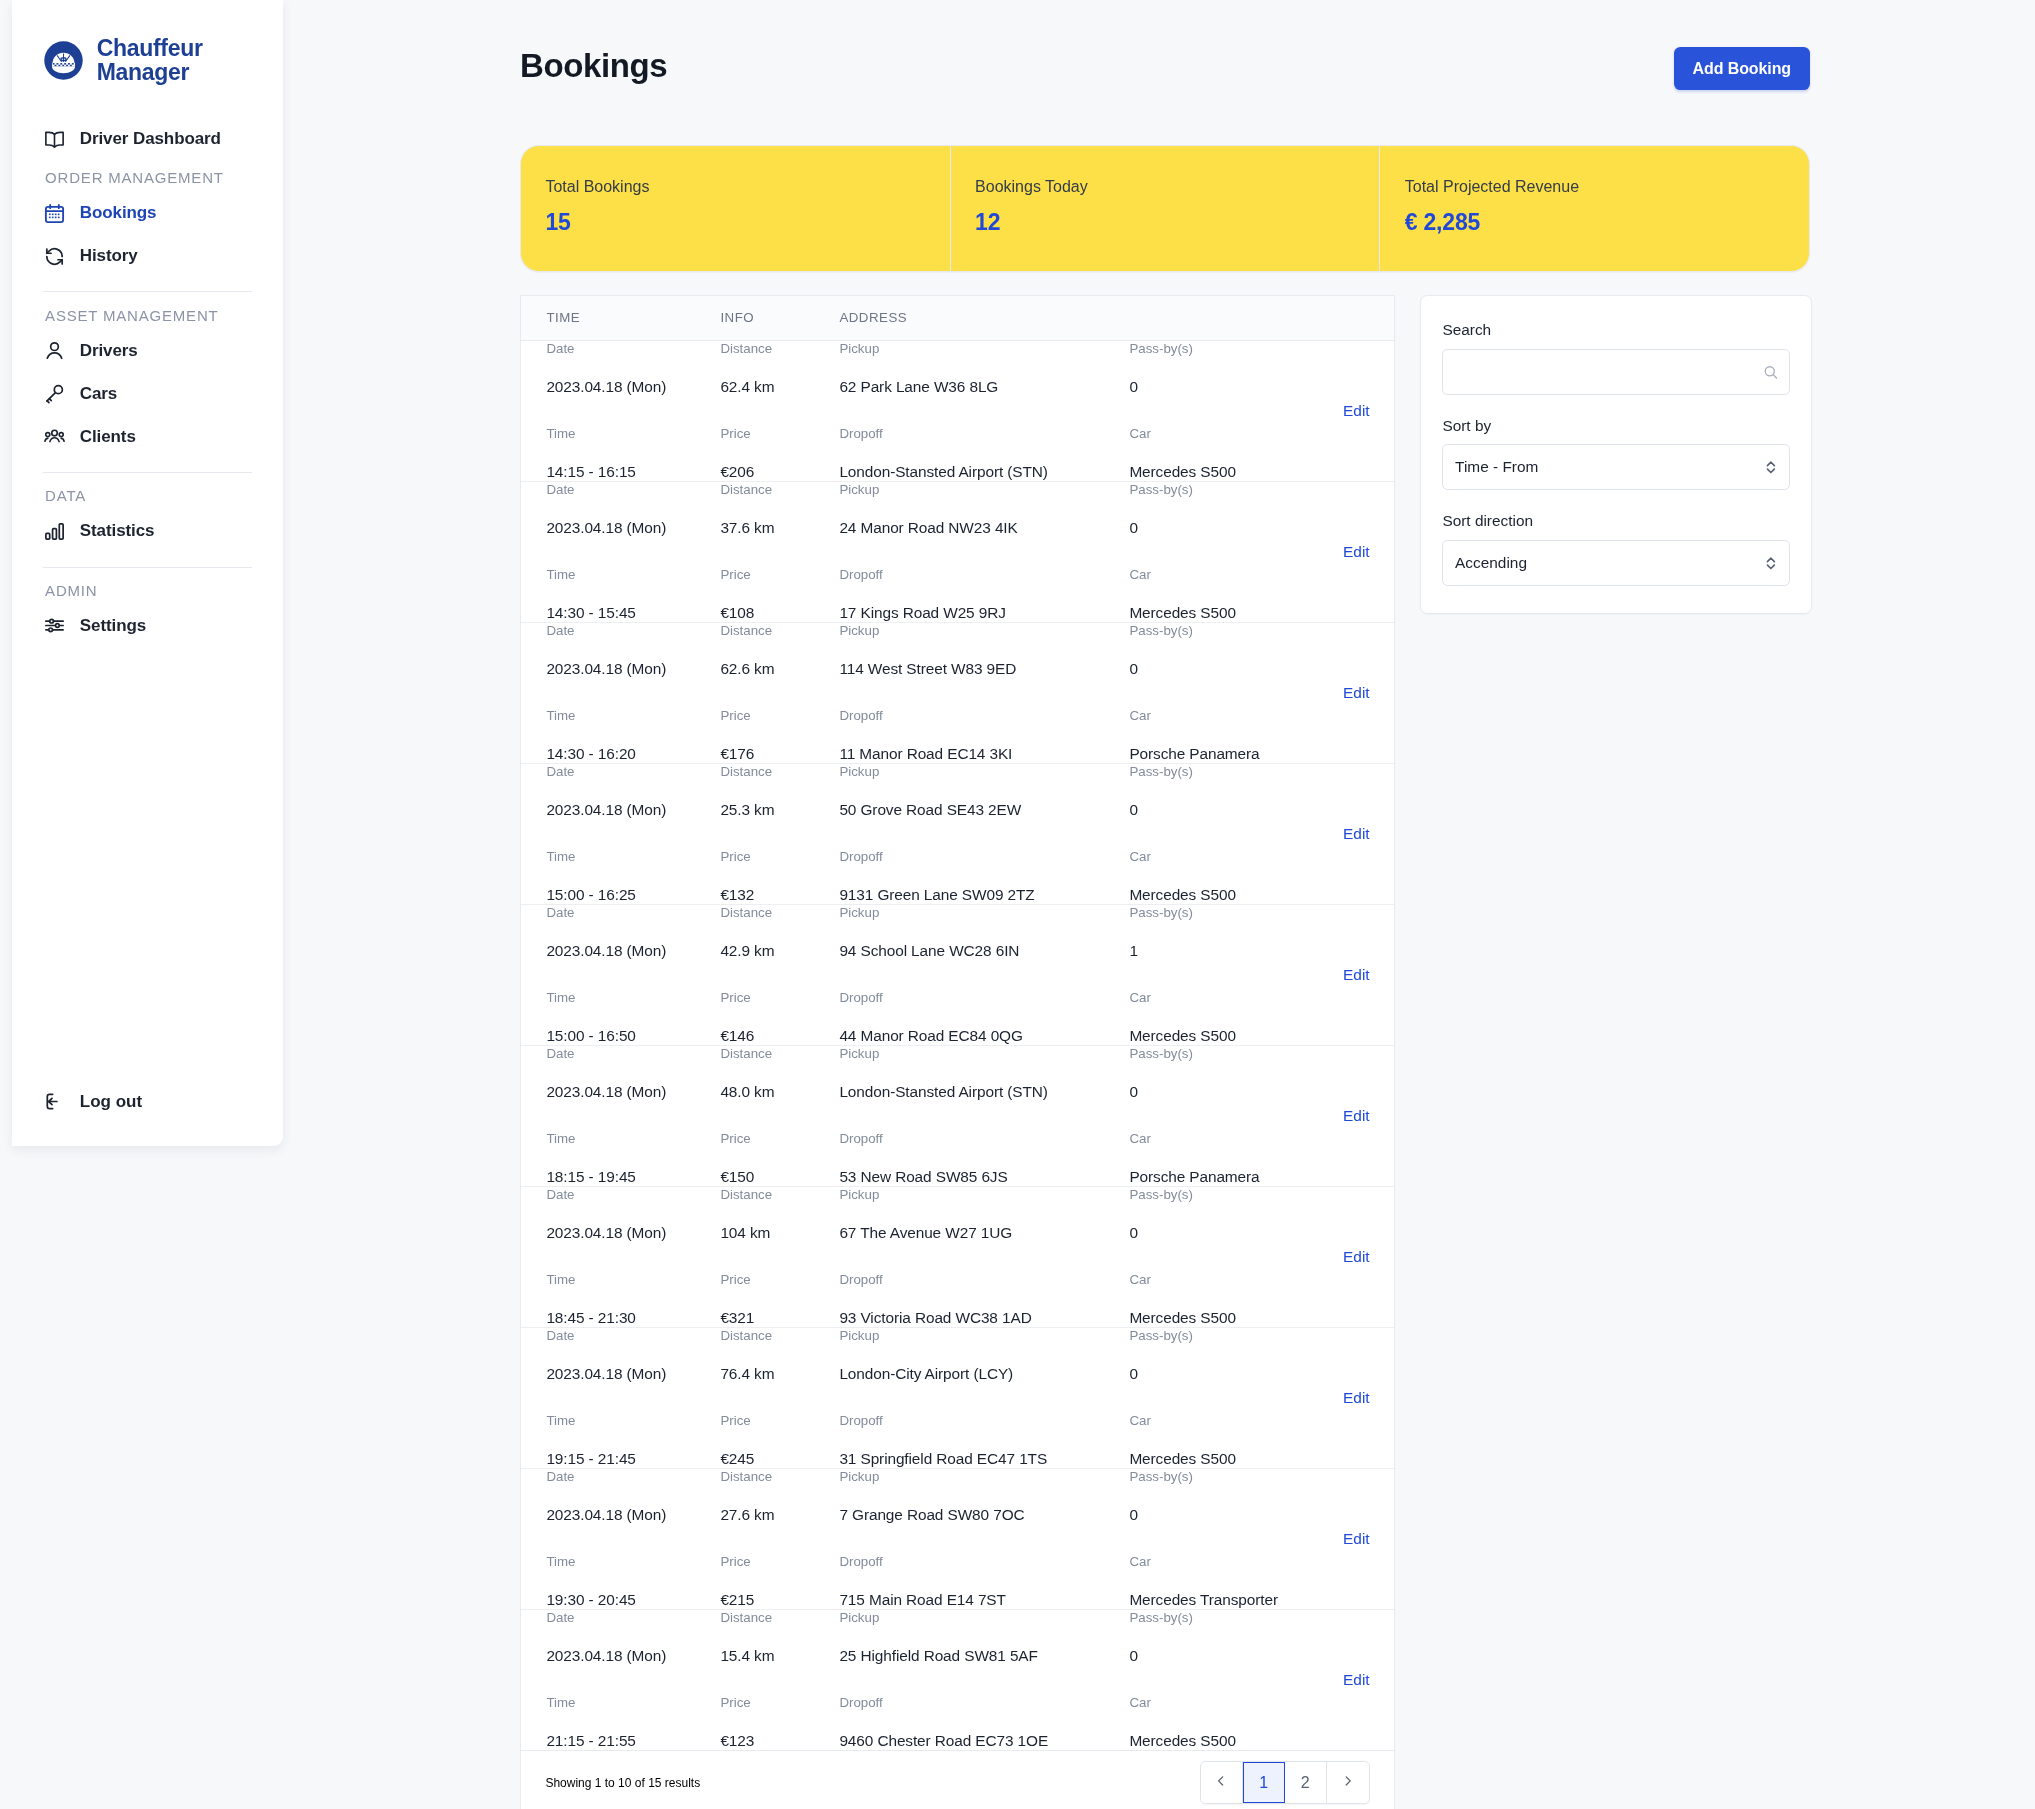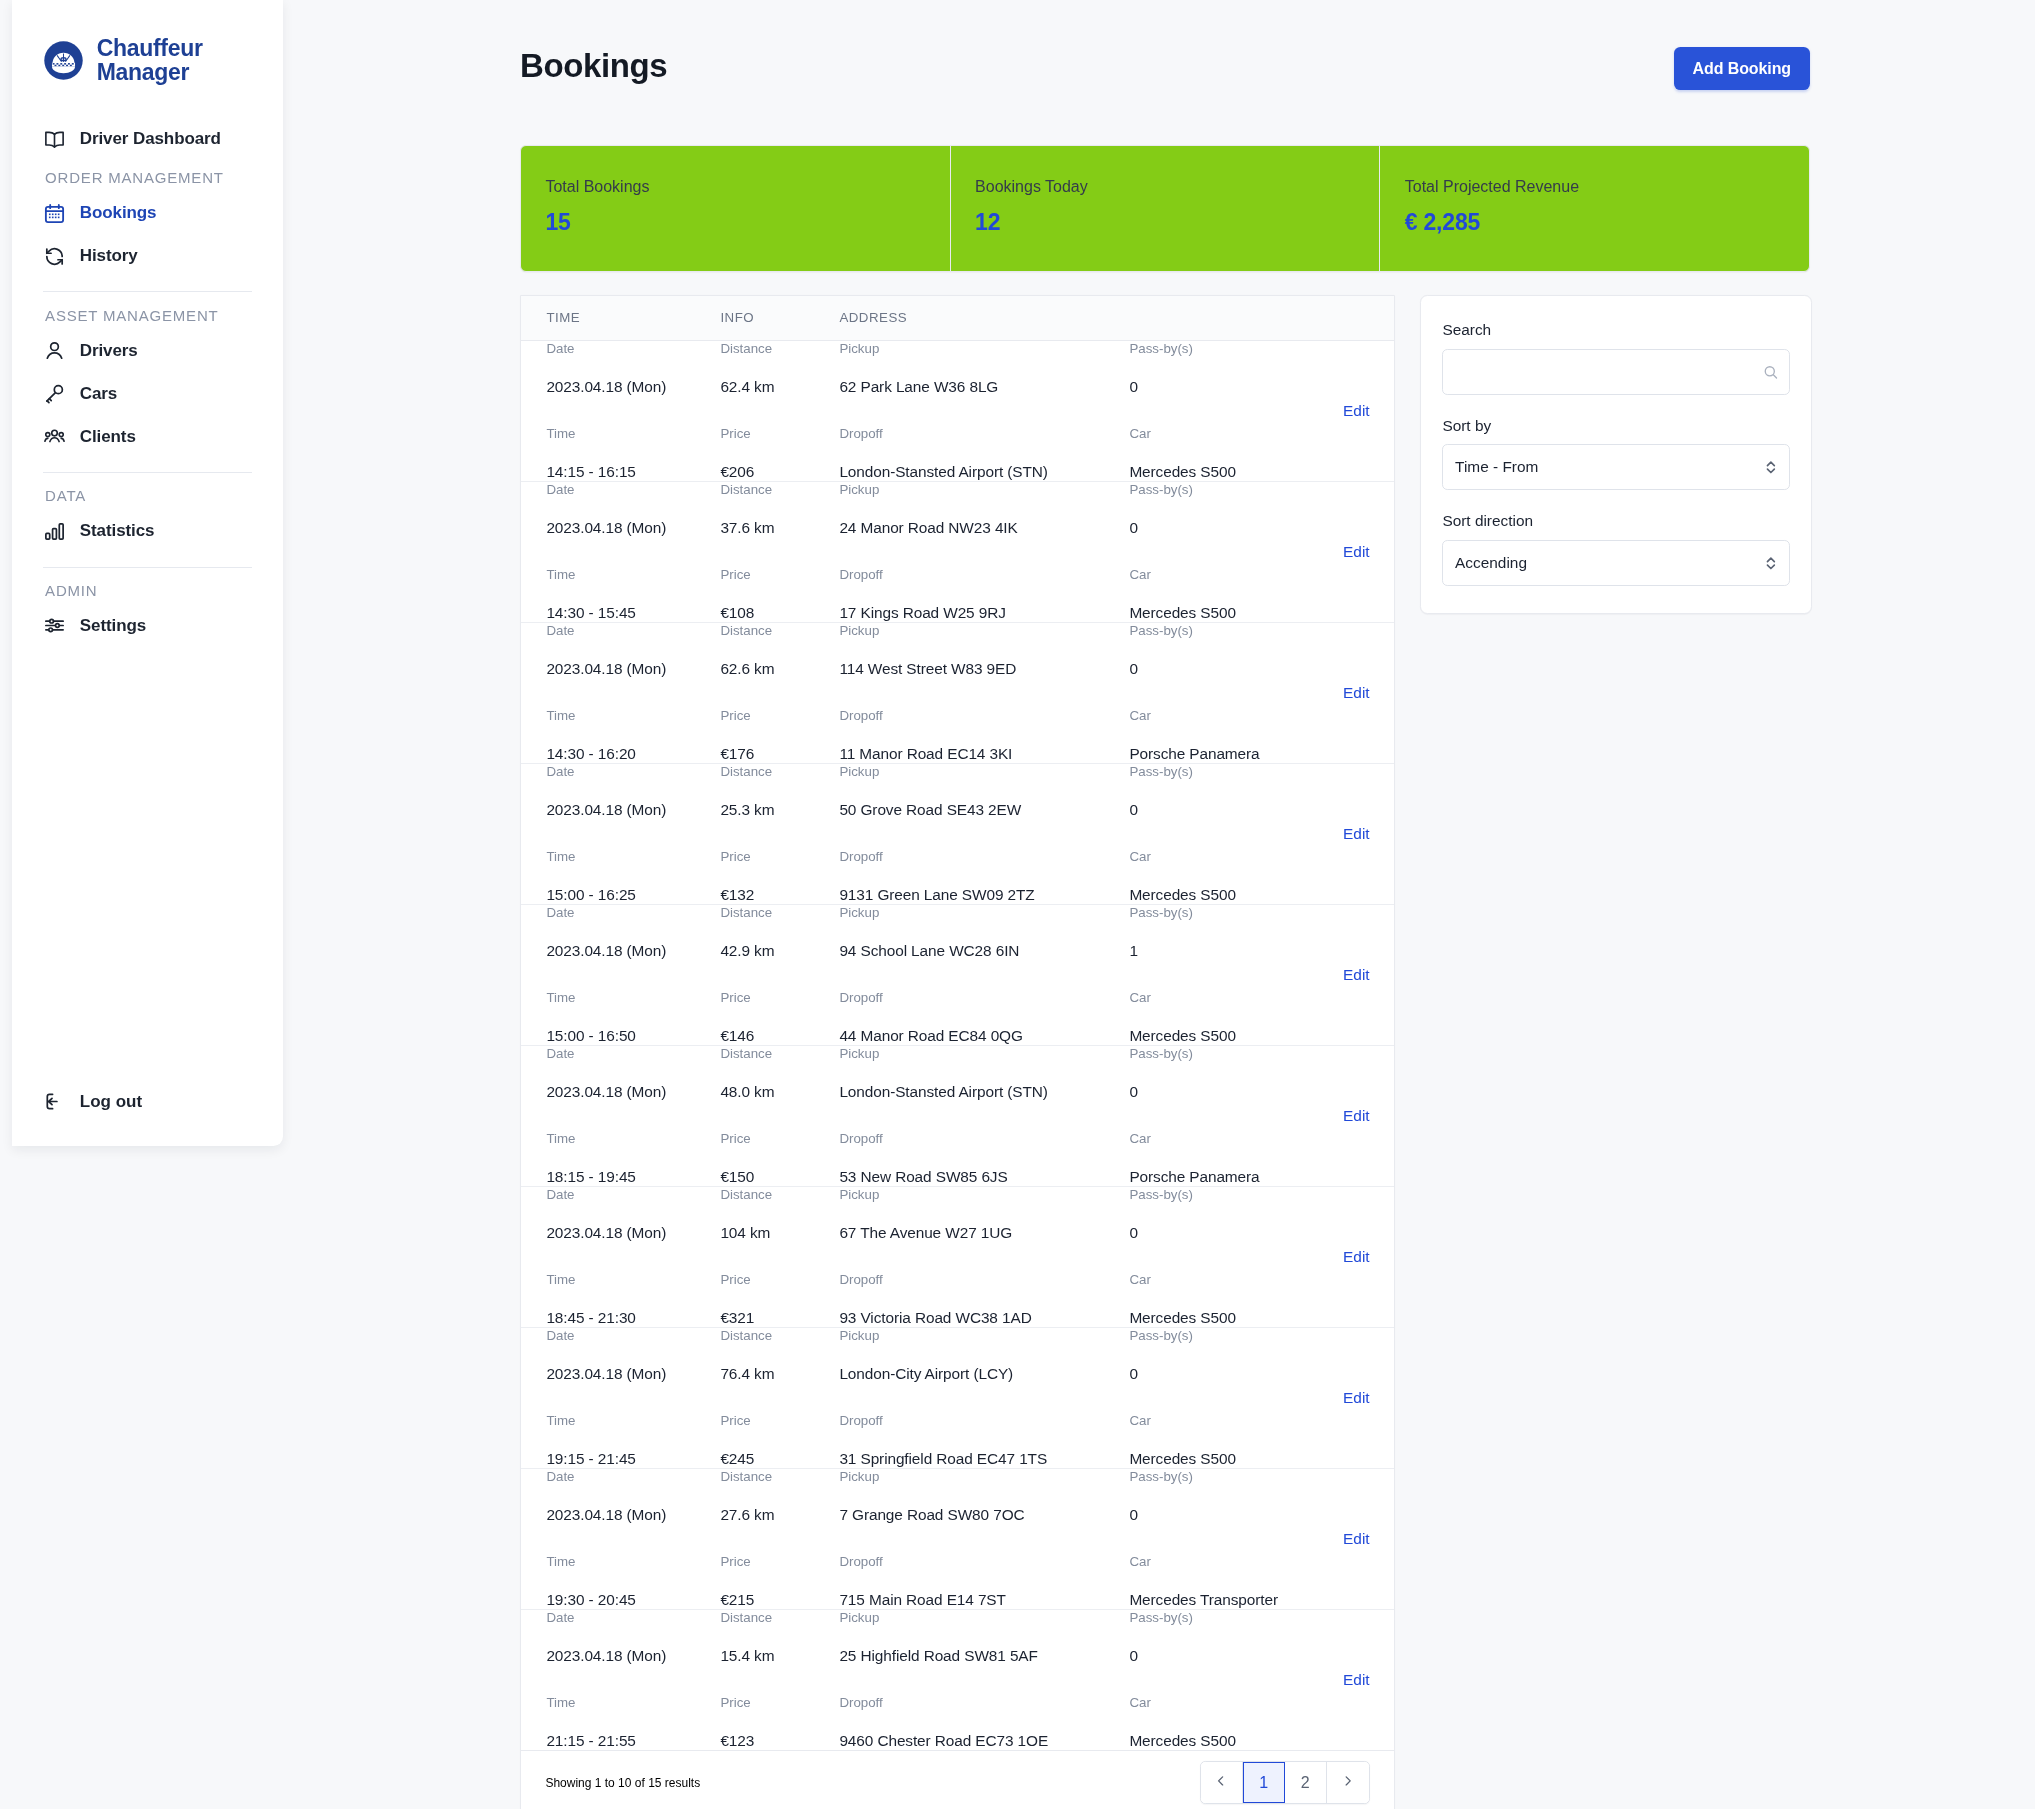--- a/index.html
+++ b/index.html
@@ -58,21 +58,21 @@
   .btn-primary {
     background: #2953d8; color: #fff; border: none; border-radius: 6.4px;
     font-family: inherit; font-size: 16px; font-weight: 600;
     padding: 4px 19px; height: 43px; cursor: pointer; letter-spacing: -0.1px;
     box-shadow: 0 1.1px 2.7px rgba(41,83,216,0.22);
   }
 
   
   .stats {
     margin: 55px 237px 0 237px;
-    background: #84cc16; border: 0.5px solid #e8eaef; border-radius: 6px;
+    background: #fde047; border: 0.5px solid #e8eaef; border-radius: 19px;
     display: flex; overflow: hidden;
     box-shadow: 0 0.5px 1.1px rgba(16,24,40,0.04);
   }
   .stat { flex: 1 1 0; padding: 32px 24.4px 35px 24.4px; position: relative; }
   .stat + .stat { border-left: 0.5px solid #e8eaef; }
   .stat-label { font-size: 16px; color: #343c4a; font-weight: 400; }
   .stat-value { font-size: 23px; color: #2149d8; font-weight: 700; margin-top: 12.7px; letter-spacing: -0.2px; }
 
   
   .content { margin: 23px 237px 0 237px; display: flex; align-items: flex-start; gap: 25.4px; }

